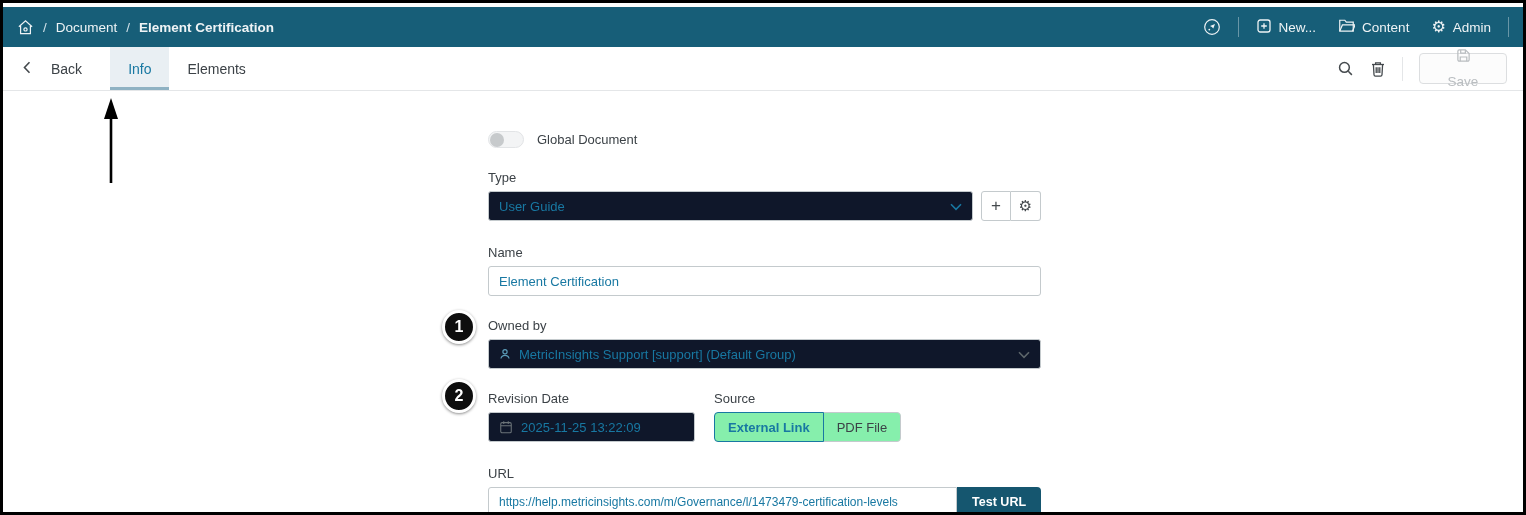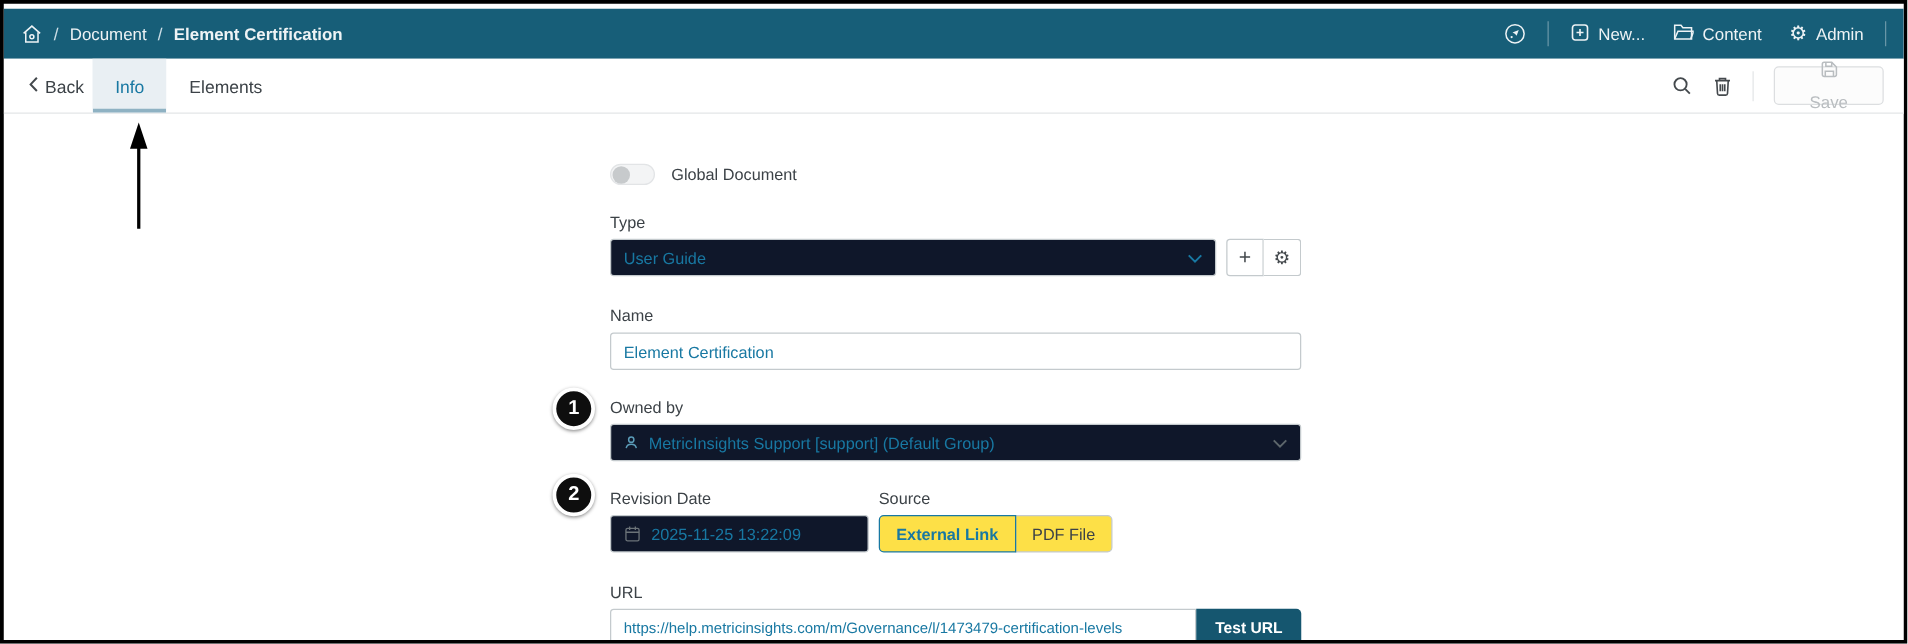--- a/index.html
+++ b/index.html
@@ -32,21 +32,21 @@
   .vdiv { width: 1px; height: 20px; background: rgba(255,255,255,0.35); }
   .gear-glyph { font-family: "DejaVu Sans", sans-serif; font-size: 16px; line-height: 1; }
 
   
   .toolbar {
     position: absolute; top: 44px; left: 0; right: 0; height: 44px;
     background: #fff; border-bottom: 1px solid #e4e6e8;
     display: flex; align-items: stretch; padding-left: 20px; color: #3c4247;
     font-size: 14px;
   }
-  .back-btn { display: flex; align-items: center; gap: 5px; margin-right: 7px; cursor: pointer; }
+  .back-btn { display: flex; align-items: center; gap: 20px; margin-right: 28px; cursor: pointer; }
   .tab {
     display: flex; align-items: center; padding: 0 18px; cursor: pointer;
     color: #3c4247; position: relative;
   }
   .tab.active {
     color: #1878a2; background: #e9eff3;
     box-shadow: inset 0 -3px 0 #8fb2c3;
   }
   .toolbar-right { margin-left: auto; display: flex; align-items: center; gap: 16px; padding-right: 16px; }
   .icon-btn { display: flex; align-items: center; cursor: pointer; }
@@ -86,25 +86,25 @@
   .group { margin-top: 22px; }
   .row { display: flex; align-items: center; }
   .select { cursor: pointer; justify-content: space-between; }
   .btn-sq {
     width: 30px; height: 30px; border: 1px solid #c4cacd; background: #fff;
     display: flex; align-items: center; justify-content: center; cursor: pointer;
     color: #44494d; font-size: 17px;
   }
   .btn-sq.first { border-radius: 3px 0 0 3px; }
   .btn-sq.last { border-radius: 0 3px 3px 0; border-left: none; }
-  .two-col { display: flex; gap: 8px; }
+  .two-col { display: flex; gap: 19px; }
   .col-rev { width: 207px; }
   .seg {
     height: 30px; padding: 0 13px; display: flex; align-items: center;
-    font-size: 13px; background: #fde047; cursor: pointer;
+    font-size: 13px; background: #86efac; cursor: pointer;
   }
   .seg.active {
     border: 1px solid #1878a2; color: #1878a2; font-weight: bold;
     border-radius: 4px 0 0 4px; position: relative; z-index: 1;
   }
   .seg.plain {
     border: 1px solid #c4cacd; color: #3c4247; border-radius: 0 4px 4px 0;
     margin-left: -1px;
   }
   .url-row { display: flex; }

